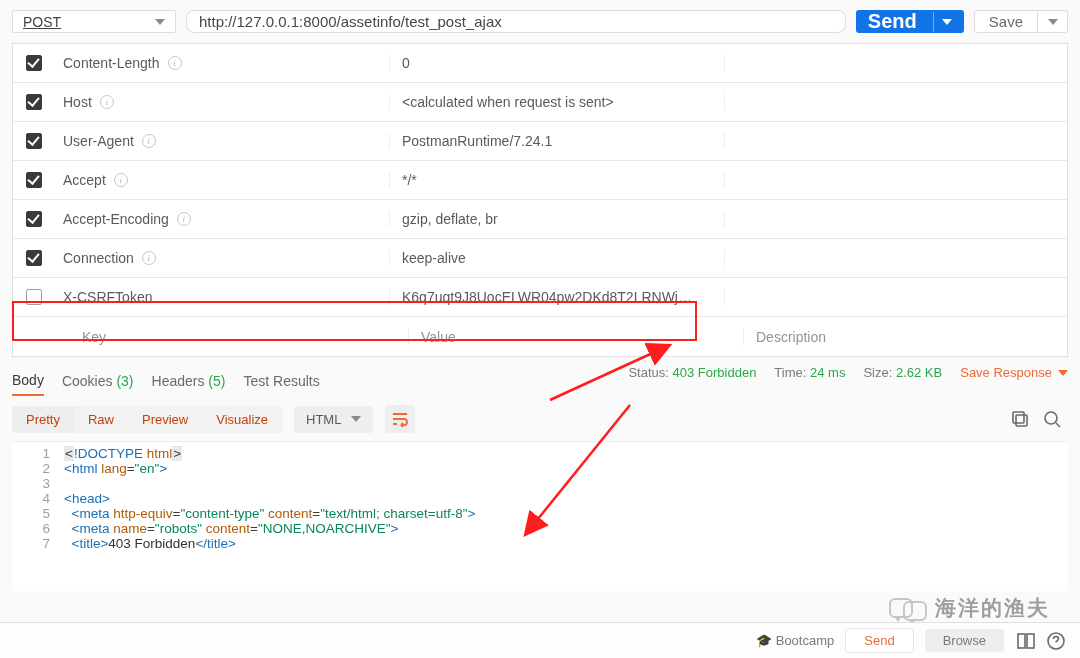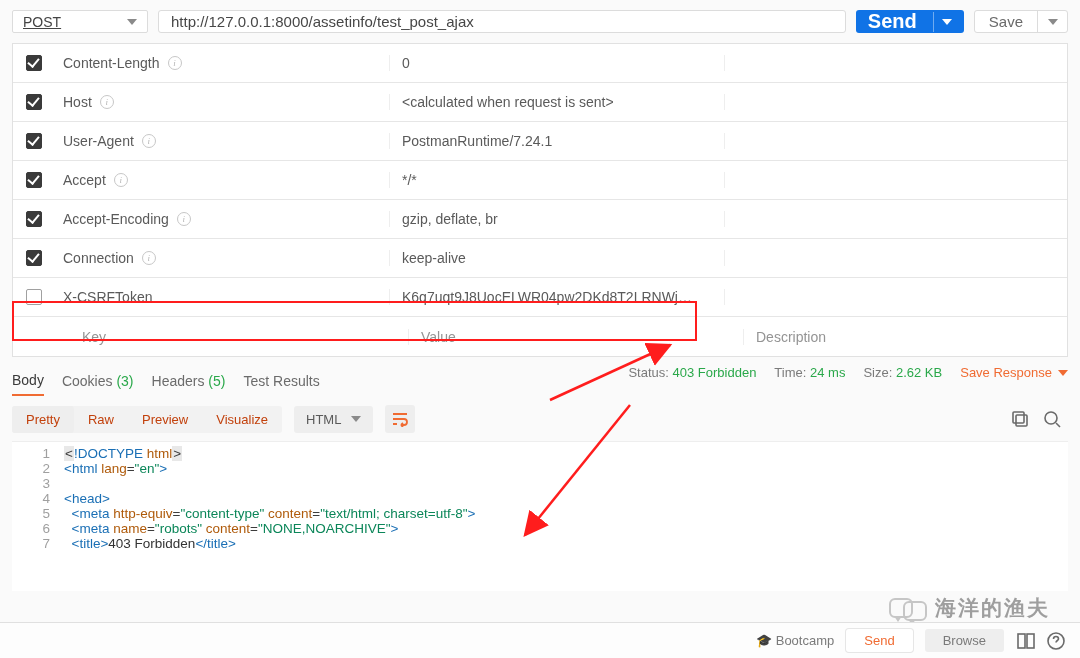--- a/index.html
+++ b/index.html
@@ -1,21 +1,21 @@
 <!DOCTYPE html>
 <html><head>
 <meta charset="utf-8">
 <style>
 * { box-sizing: border-box; margin: 0; padding: 0; font-family: "Helvetica Neue", Arial, sans-serif; }
 body { background: #fafafa; font-size: 13px; color: #3c3c3c; width: 1080px; height: 658px; overflow: hidden; position: relative; }
 
 .req-row { display: flex; gap: 10px; padding: 10px 12px; align-items: stretch; }
-.method-dd { width: 136px; border: 1px solid #dcdcdc; background: #fff; display: flex; align-items: center; justify-content: space-between; padding: 0 10px; font-size: 14px; color: #444; border-radius: 2px; text-decoration: underline; }
+.method-dd { width: 164px; border: 1px solid #dcdcdc; background: #fff; display: flex; align-items: center; justify-content: space-between; padding: 0 10px; font-size: 14px; color: #444; border-radius: 2px; text-decoration: underline; }
 .chev-dn { width: 0; height: 0; border-left: 5px solid transparent; border-right: 5px solid transparent; border-top: 6px solid #8a8a8a; }
-.url-input { flex: 1; border: 1px solid #dcdcdc; background: #fff; padding: 0 12px; font-size: 15px; color: #474747; border-radius: 3px; display: flex; align-items: center; }
+.url-input { flex: 1; border: 1px solid #dcdcdc; background: #fff; padding: 0 12px; font-size: 15px; color: #474747; border-radius: 8px; display: flex; align-items: center; }
 .send-btn { width: 108px; background: #1073e6; color: #fff; display: flex; align-items: center; justify-content: space-between; padding: 0 12px; font-size: 20px; font-weight: 700; border-radius: 3px; }
 .send-btn .sep { width: 1px; height: 20px; background: rgba(255,255,255,.4); margin: 0 2px 0 10px; }
 .send-btn .tri { width:0;height:0;border-left:5px solid transparent;border-right:5px solid transparent;border-top:6px solid #fff; }
 .save-btn { display: flex; align-items: center; background: #fff; border: 1px solid #dcdcdc; border-radius: 3px; }
 .save-btn .lbl { padding: 0 14px; font-size: 15px; color: #6a6a6a; }
 .save-btn .dd { width: 30px; height: 100%; border-left: 1px solid #dcdcdc; display: flex; align-items: center; justify-content: center; }
 
 .headers-table { margin: 0 12px; border: 1px solid #e1e1e1; background: #fff; }
 .hrow { display: flex; height: 39px; align-items: center; border-bottom: 1px solid #e6e6e6; font-size: 14px; }
 .hrow:last-child { border-bottom: none; }

